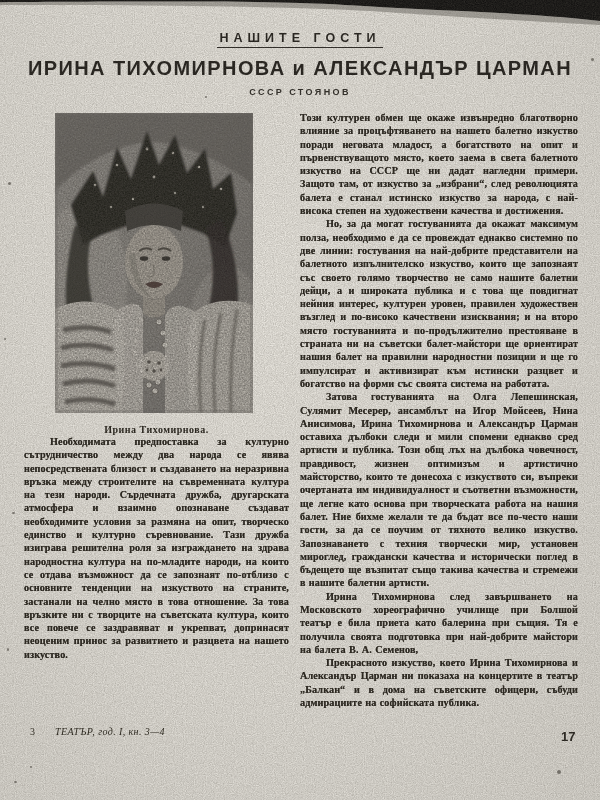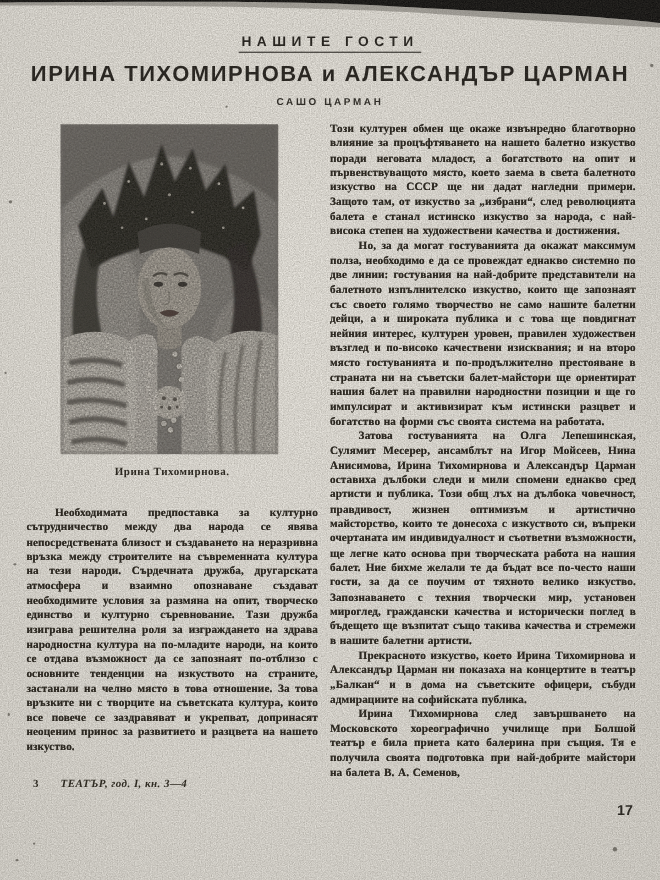--- a/index.html
+++ b/index.html
@@ -64,26 +64,26 @@
 
   
   figure.photo { width: 204px; margin: 2px auto 0 auto; }
   figure.photo svg { display: block; }
   figcaption {
     margin-top: 11px;
     text-align: center;
     font-size: 10px; font-weight: 700; letter-spacing: 0.5px;
     color: #242019;
   }
-  .left-text { margin-top: 25px; }
+  .left-text { margin-top: 0; }
 
   
   .footer-left {
-    position: absolute; left: 30px; top: 707px;
-    font-size: 10px; font-weight: 700; color: #262219;
+    position: absolute; left: 30px; top: 726px;
+    font-size: 10px; font-weight: 400; color: #262219;
   }
   .footer-left .journal { font-style: italic; margin-left: 20px; letter-spacing: 0.4px; }
   .footer-right {
     position: absolute; left: 561px; top: 729px;
     font-family: "Liberation Sans", sans-serif;
     font-size: 13px; font-weight: 700; color: #23201b;
   }
 
   
   .scan-top { position: absolute; top: 0; left: 0; }
@@ -97,21 +97,21 @@
 
   <svg class="scan-top" width="600" height="26" viewBox="0 0 600 26">
     <path d="M0,0 H600 V21 C575,18 545,15.5 500,13 C450,10.5 395,8 345,5 C300,2.6 255,1.8 195,1.6 C135,1.4 55,1.8 0,2.2 Z" fill="#121110"></path>
     <path d="M0,2.2 C55,1.8 135,1.4 195,1.6 C255,1.8 300,2.6 345,5 C395,8 450,10.5 500,13 C545,15.5 575,18 600,21 V25 C540,22 460,17 370,11 C280,6 120,4.5 0,5 Z" fill="#33302c" opacity="0.35"></path>
   </svg>
 
   <div class="section-header">
     <span>НАШИТЕ ГОСТИ</span>
   </div>
   <h1 class="title">ИРИНА ТИХОМИРНОВА и АЛЕКСАНДЪР ЦАРМАН</h1>
-  <div class="author">САШО ЦАРМАН</div>
+  <div class="author">СССР СТОЯНОВ</div>
 
   <div class="columns">
 
     <div class="col left-col">
       <figure class="photo">
         <svg width="198" height="300" viewBox="0 0 198 300" role="img">
           <defs>
             <linearGradient id="ph-bg" x1="0" y1="0" x2="1" y2="1">
               <stop offset="0" stop-color="#9a9792"></stop>
               <stop offset="0.5" stop-color="#8b8883"></stop>
@@ -215,22 +215,22 @@
 
       <div class="left-text">
           <p>Необходимата предпоставка за културно сътрудничество между два народа се явява непосредствената близост и създаването на неразривна връзка между строителите на съвременната култура на тези народи. Сърдечната дружба, другарската атмосфера и взаимно опознаване създават необходимите условия за размяна на опит, творческо единство и културно съревнование. Тази дружба изиграва решителна роля за изграждането на здрава народностна култура на по-младите народи, на които се отдава възможност да се запознаят по-отблизо с основните тенденции на изкуството на страните, застанали на челно място в това отношение. За това връзките ни с творците на съветската култура, които все повече се заздравяват и укрепват, допринасят неоценим принос за развитието и разцвета на нашето изкуство.</p>
         </div>
     </div>
 
     <div class="col right-col">
         <p>Този културен обмен ще окаже извънредно благотворно влияние за процъфтяването на нашето балетно изкуство поради неговата младост, а богатството на опит и първенствуващото място, което заема в света балетното изкуство на СССР ще ни дадат нагледни примери. Защото там, от изкуство за „избрани“, след революцията балета е станал истинско изкуство за народа, с най-висока степен на художествени качества и достижения.</p>
         <p>Но, за да могат гостуванията да окажат максимум полза, необходимо е да се провеждат еднакво системно по две линии: гостувания на най-добрите представители на балетното изпълнителско изкуство, които ще запознаят със своето голямо творчество не само нашите балетни дейци, а и широката публика и с това ще повдигнат нейния интерес, културен уровен, правилен художествен възглед и по-високо качествени изисквания; и на второ място гостуванията и по-продължително престояване в страната ни на съветски балет-майстори ще ориентират нашия балет на правилни народностни позиции и ще го импулсират и активизират към истински разцвет и богатство на форми със своята система на работата.</p>
         <p>Затова гостуванията на Олга Лепешинская, Сулямит Месерер, ансамблът на Игор Мойсеев, Нина Анисимова, Ирина Тихомирнова и Александър Царман оставиха дълбоки следи и мили спомени еднакво сред артисти и публика. Този общ лъх на дълбока човечност, правдивост, жизнен оптимизъм и артистично майсторство, които те донесоха с изкуството си, въпреки очертаната им индивидуалност и съответни възможности, ще легне като основа при творческата работа на нашия балет. Ние бихме желали те да бъдат все по-често наши гости, за да се поучим от тяхното велико изкуство. Запознаването с техния творчески мир, установен мироглед, граждански качества и исторически поглед в бъдещето ще възпитат също такива качества и стремежи в нашите балетни артисти.</p>
+        <p>Ирина Тихомирнова след завършването на Московското хореографично училище при Болшой театър е била приета като балерина при същия. Тя е получила своята подготовка при най-добрите майстори на балета В. А. Семенов,</p>
         <p>Прекрасното изкуство, което Ирина Тихомирнова и Александър Царман ни показаха на концертите в театър „Балкан“ и в дома на съветските офицери, събуди адмирациите на софийската публика.</p>
-        <p>Ирина Тихомирнова след завършването на Московското хореографично училище при Болшой театър е била приета като балерина при същия. Тя е получила своята подготовка при най-добрите майстори на балета В. А. Семенов,</p>
       </div>
   </div>
 
   <div class="footer-left">
     <span>3</span><span class="journal">ТЕАТЪР, год. I, кн. 3—4</span>
   </div>
   <div class="footer-right">17</div>
 
   <div class="speck" style="left:8px;   top:182px; width:3px; height:3px;"></div>
   <div class="speck" style="left:4px;   top:338px; width:2px; height:2px;"></div>

